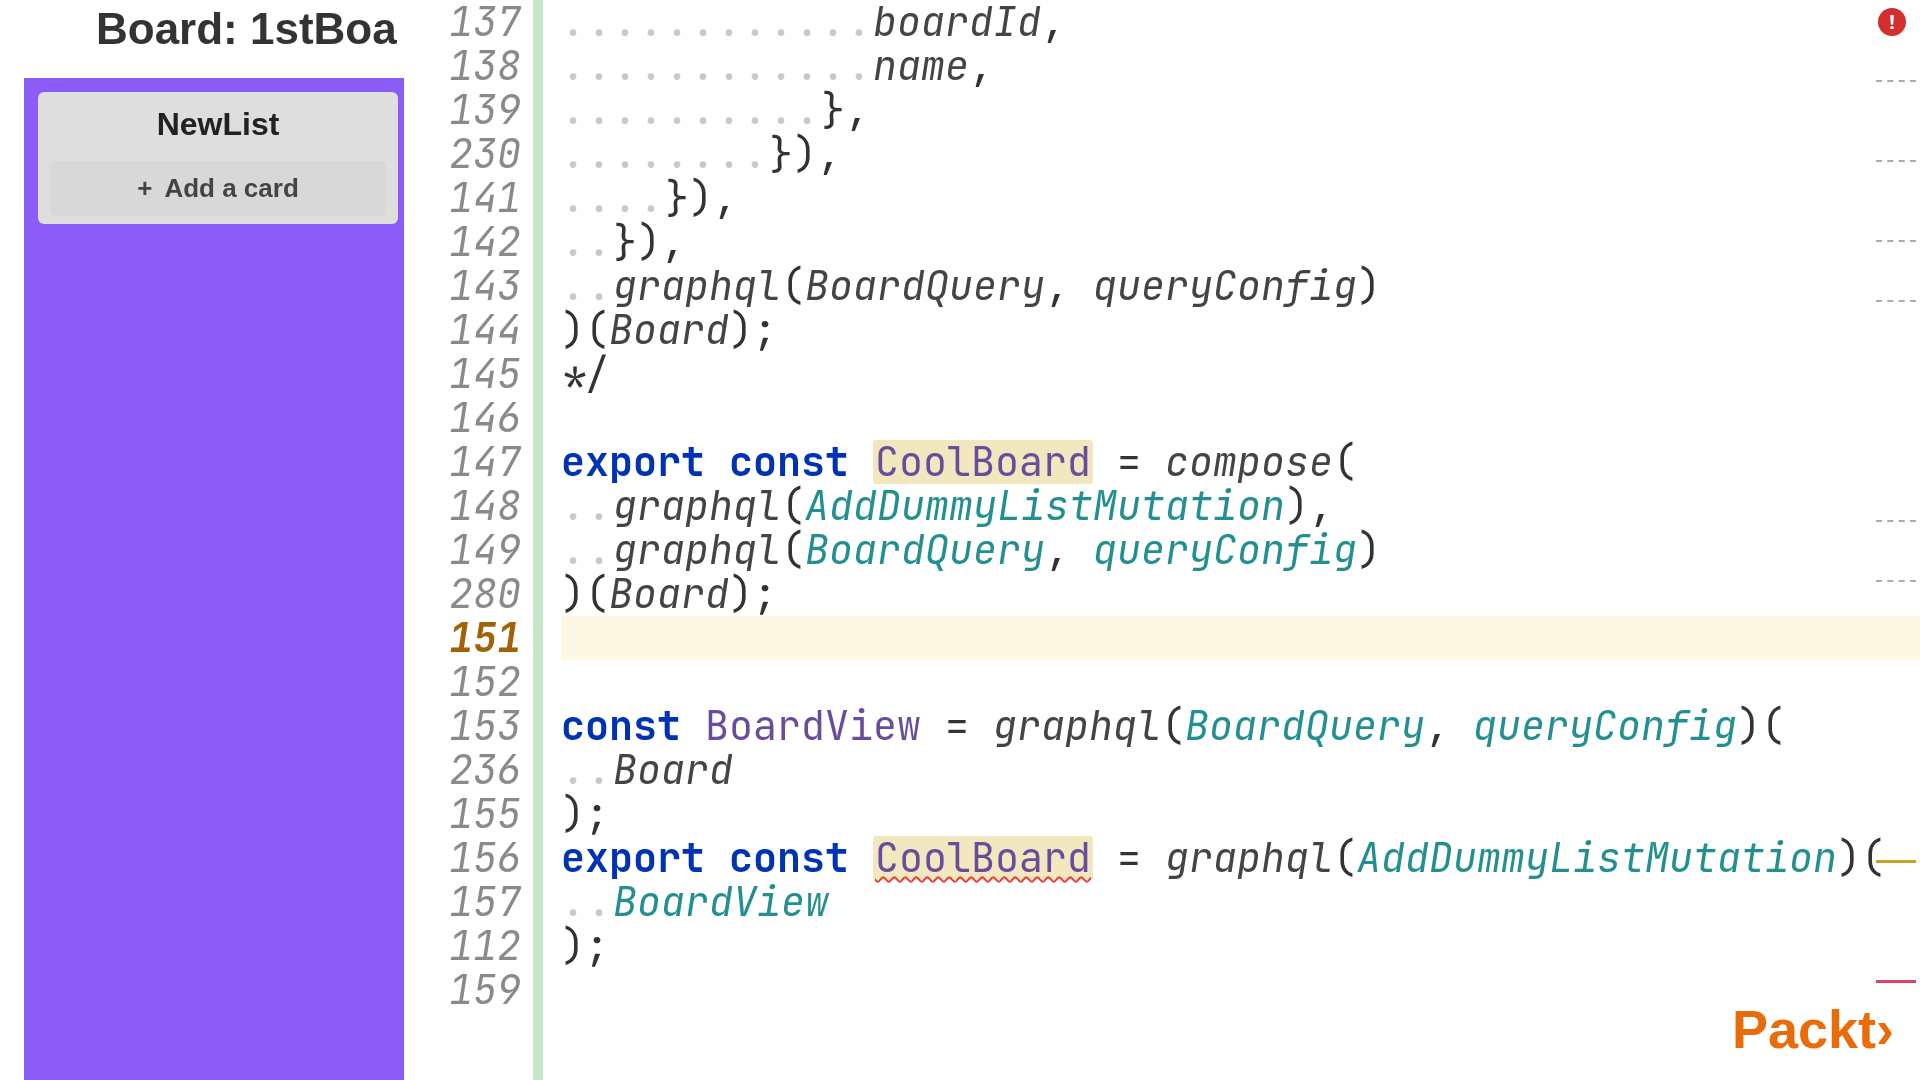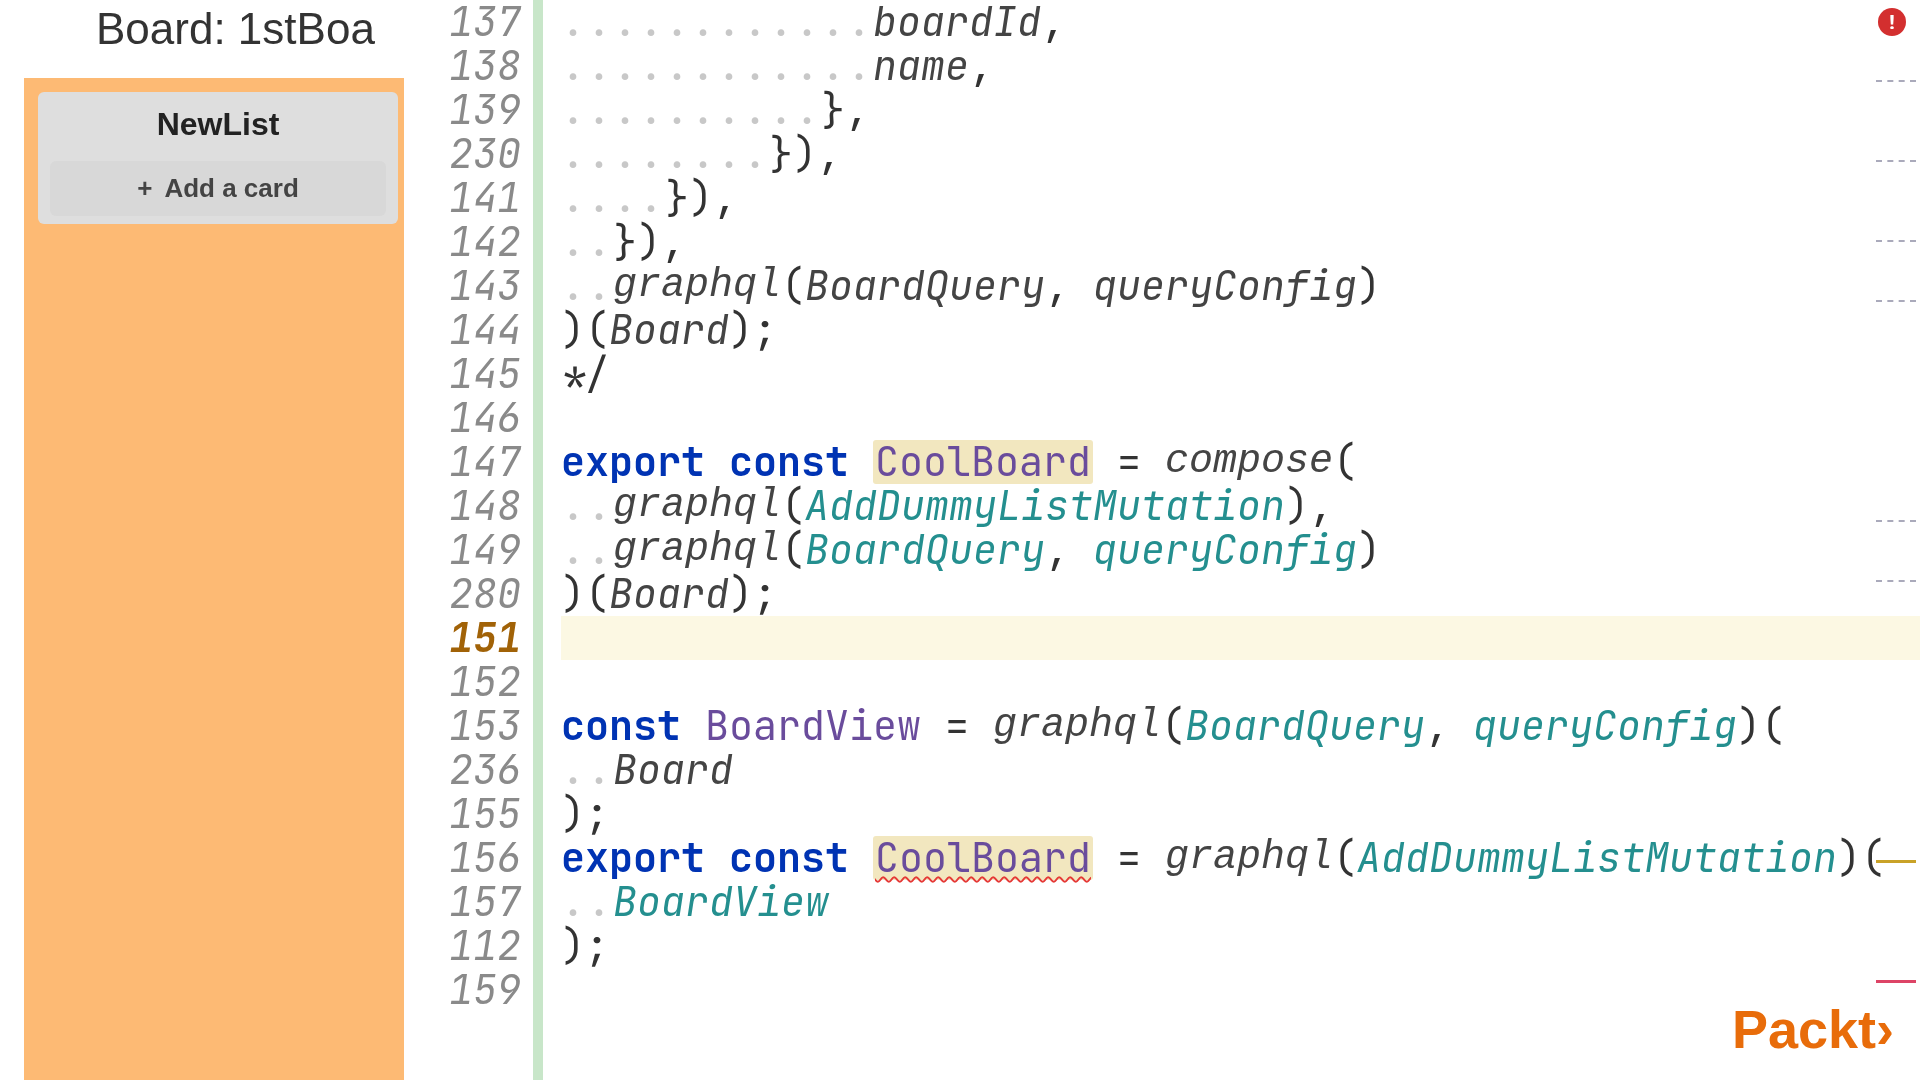--- a/index.html
+++ b/index.html
@@ -16,33 +16,33 @@
 .board-panel {
   position: absolute;
   left: 0;
   top: 0;
   width: 405px;
   height: 1080px;
   background: #fff;
 }
 .board-title {
   font-size: 44px;
-  font-weight: 400;
+  font-weight: 700;
   color: #333;
   padding: 4px 0 12px 96px;
   white-space: nowrap;
   overflow: hidden;
 }
 .board-area {
   position: absolute;
   left: 24px;
   top: 78px;
   width: 380px;
   height: 1002px;
-  background: #fdba74;
+  background: #8b5cf6;
   padding: 14px;
 }
 .list-card {
   background: #dedede;
   border-radius: 6px;
   width: 360px;
   padding: 14px 12px 8px 12px;
 }
 .list-title {
   font-size: 32px;
@@ -118,21 +118,21 @@
   align-items: center;
 }
 .code-line.current {
   background: #fcf8e3;
   width: 100%;
 }
 
 
 .kw { color: #0033b3; font-weight: 700; font-style: normal; }
 .def { color: #6a4c9c; font-style: normal; text-align: center; }
-.fn { color: #444; font-style: italic; font-family: Liberation Mono, monospace; }
+.fn { color: #444; font-style: italic; }
 .ident { color: #248f8f; font-style: italic; }
 .param { color: #444; font-style: italic; }
 .punct { color: #333; font-style: normal; }
 .ws-dot { color: #c8c8c8; font-style: normal; letter-spacing: 2px; }
 .hl { background: #f2e7bf; border-radius: 3px; padding: 0 2px; }
 .err { 
   background: #f2e7bf; 
   border-radius: 3px; 
   padding: 0 2px;
   text-decoration: underline wavy #e53935 2px;

